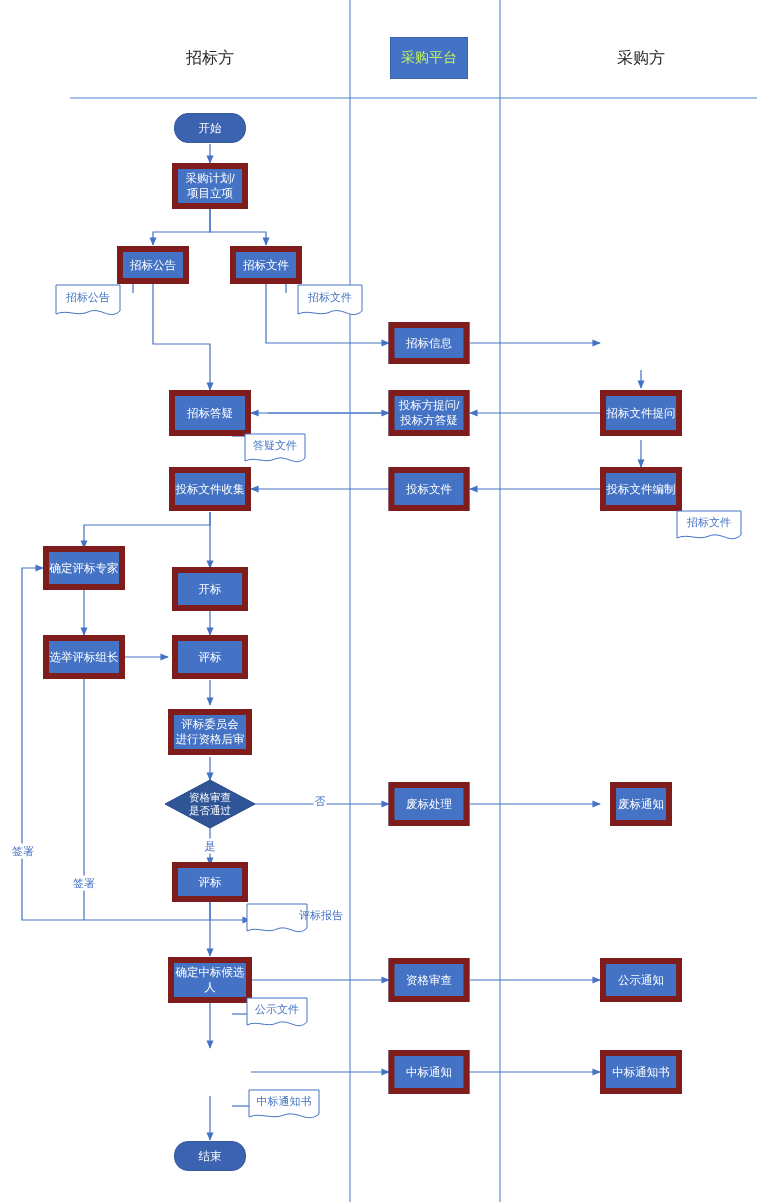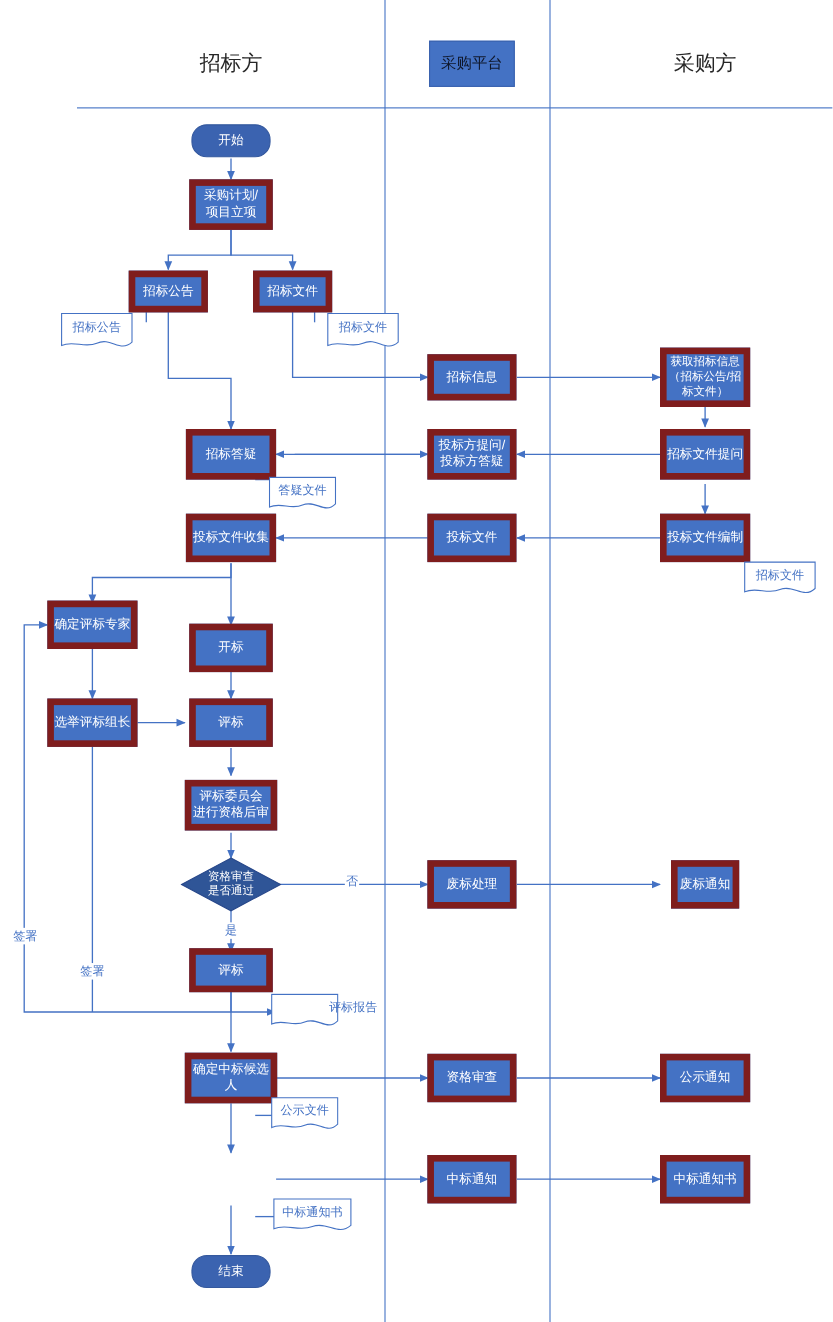--- a/index.html
+++ b/index.html
@@ -1,26 +1,26 @@
 <!DOCTYPE html>
 <html><head>
 <meta charset="utf-8">
 <style>
   html,body{margin:0;padding:0;background:#ffffff;}
   body{font-family:"Liberation Sans","DejaVu Sans",sans-serif;}
   #stage{position:relative;width:757px;height:1202px;background:#fff;overflow:hidden;}
   #svg-layer{position:absolute;left:0;top:0;width:757px;height:1202px;}
-  .lane-title{position:absolute;color:#262626;font-size:19px;
+  .lane-title{position:absolute;color:#262626;font-size:16px;
               white-space:nowrap;transform:translate(-50%,-50%);}
   .node{position:absolute;box-sizing:border-box;display:flex;align-items:center;
         justify-content:center;text-align:center;color:#ffffff;font-size:11.5px;
         line-height:1.28;transform:translate(-50%,-50%);}
   .proc{background:#4472C4;border:6px solid #7f1d1d;}
   .term{background:#3B63B0;border:1px solid #35599E;border-radius:14px;}
-  .lane-head-box{background:#4472C4;border:1px solid #3A62AE;color:#0f172a;font-size:14px;}
+  .lane-head-box{background:#4472C4;border:1px solid #3A62AE;color:#bef264;font-size:14px;}
   .decision-wrap{position:absolute;transform:translate(-50%,-50%);}
   .decision-label{position:absolute;left:0;top:0;width:100%;height:100%;
                   display:flex;align-items:center;justify-content:center;
                   color:#fff;font-size:10.5px;line-height:1.25;text-align:center;
                   pointer-events:none;}
   .docshape{position:absolute;transform:translate(-50%,-50%);}
   .doc-label{position:absolute;left:0;top:0;width:100%;display:flex;
              align-items:center;justify-content:center;color:#4472C4;
              font-size:11px;white-space:nowrap;pointer-events:none;}
   .edge-label{position:absolute;color:#4472C4;font-size:11px;white-space:nowrap;
@@ -130,23 +130,20 @@
 
   <div class="node proc" style="left:210px;top:186px;width:76px;height:46px;white-space:pre-line;">采购计划/
 项目立项</div>
 
   <div class="node proc" style="left:153px;top:265px;width:72px;height:38px;">招标公告</div>
 
   <div class="node proc" style="left:266px;top:265px;width:72px;height:38px;">招标文件</div>
 
   <div class="node proc" style="left:429px;top:343px;width:81px;height:42px;">招标信息</div>
 
-  <div class="node proc" style="left:641px;top:343px;width:82px;height:54px;white-space:pre-line;font-size:10.5px;">获取招标信息
-（招标公告/招
-标文件）</div>
 
   <div class="node proc" style="left:210px;top:413px;width:82px;height:46px;">招标答疑</div>
 
   <div class="node proc" style="left:429px;top:413px;width:81px;height:46px;white-space:pre-line;">投标方提问/
 投标方答疑</div>
 
   <div class="node proc" style="left:641px;top:413px;width:82px;height:46px;">招标文件提问</div>
 
   <div class="node proc" style="left:210px;top:489px;width:82px;height:44px;">投标文件收集</div>
 

